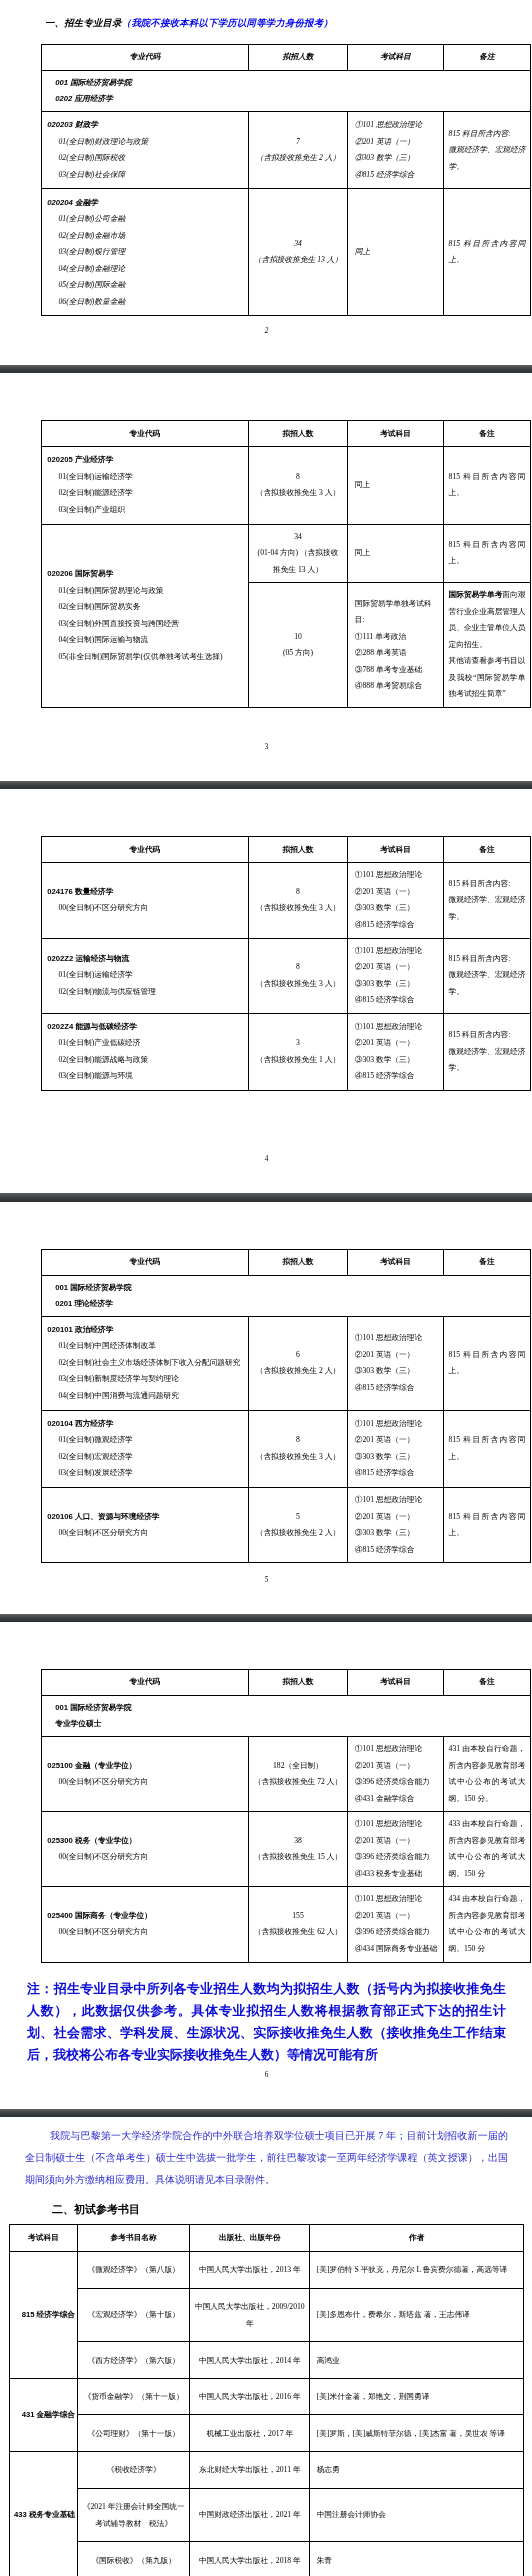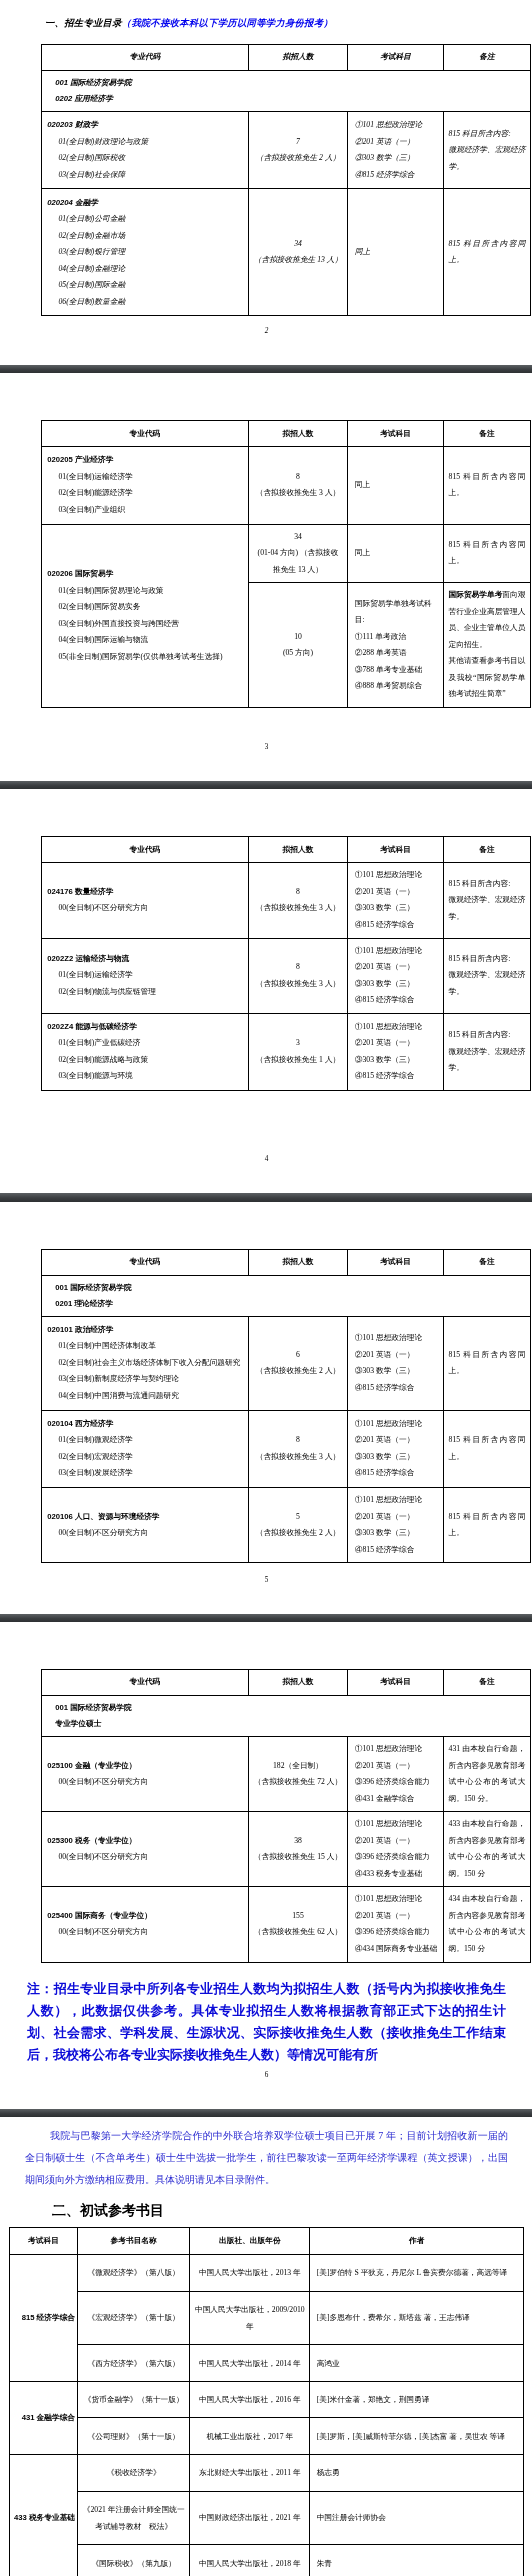--- a/index.html
+++ b/index.html
@@ -31,21 +31,21 @@
   .exam-cell{padding:4.1px 2.1px 4.1px 6.7px;}
   .remark-cell{padding:4.1px 4.6px;text-align:justify;}
   .ln{line-height:16.5px;}
   .remark-line{line-height:16.5px;}
   .bld{font-weight:bold;font-family:"Liberation Sans","DejaVu Sans",sans-serif;}
 
   .note-blue{color:#0b0bd8;font-weight:bold;font-size:13px;line-height:22px;text-align:justify;
              font-family:"Liberation Sans","DejaVu Sans",sans-serif;margin:15.5px 27px 0 27px;}
   .note-cont{margin:43px 26px 0 26px;}
   .para-blue{color:#2a2ad0;font-size:10px;line-height:22px;margin:7.2px 25px 0 25px;text-indent:2.5em;text-align:justify;}
-  .sec-title{font-weight:bold;font-size:14px;margin:11.3px 0 0 52px;font-family:"Liberation Sans","DejaVu Sans",sans-serif;}
+  .sec-title{font-weight:bold;font-size:11px;margin:11.3px 0 0 52px;font-family:"Liberation Sans","DejaVu Sans",sans-serif;}
 
   .ref{width:515px;margin:7.2px 0 0 8.8px;border:1px solid #000;font-size:7.7px;}
   .ref th,.ref td{border:0.5px solid #000;vertical-align:middle;}
   .ref th{height:24px;font-weight:bold;font-family:"Liberation Sans","DejaVu Sans",sans-serif;}
   .ref td{padding:9.3px 4.1px;line-height:17px;}
   .ref .subject-cell{text-align:right;font-weight:bold;font-family:"Liberation Sans","DejaVu Sans",sans-serif;padding:4.1px 2.1px;}
   .ref .name-cell,.ref .pub-cell{text-align:center;}
   .ref .author-cell{text-align:left;padding-left:6.2px;}
 </style>
 </head>

